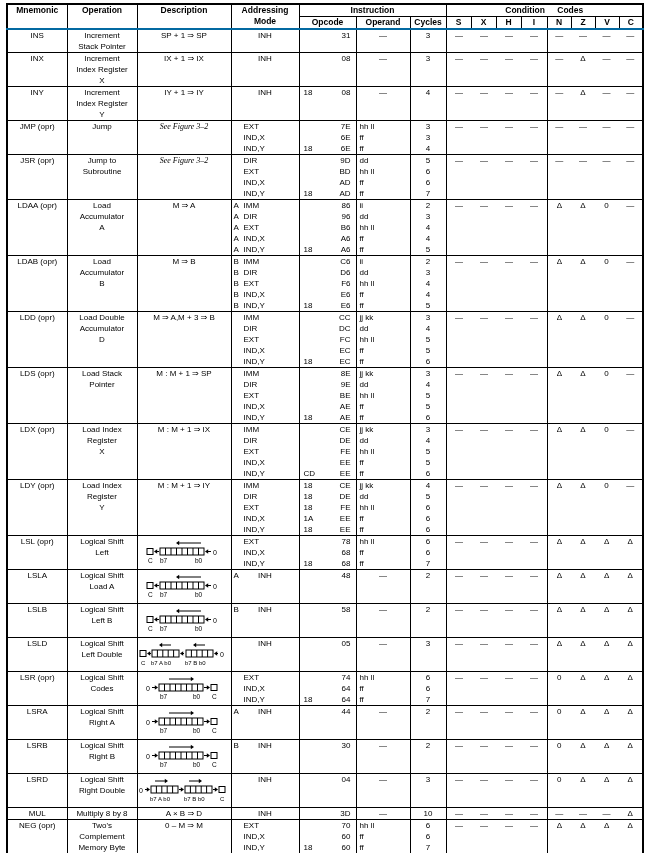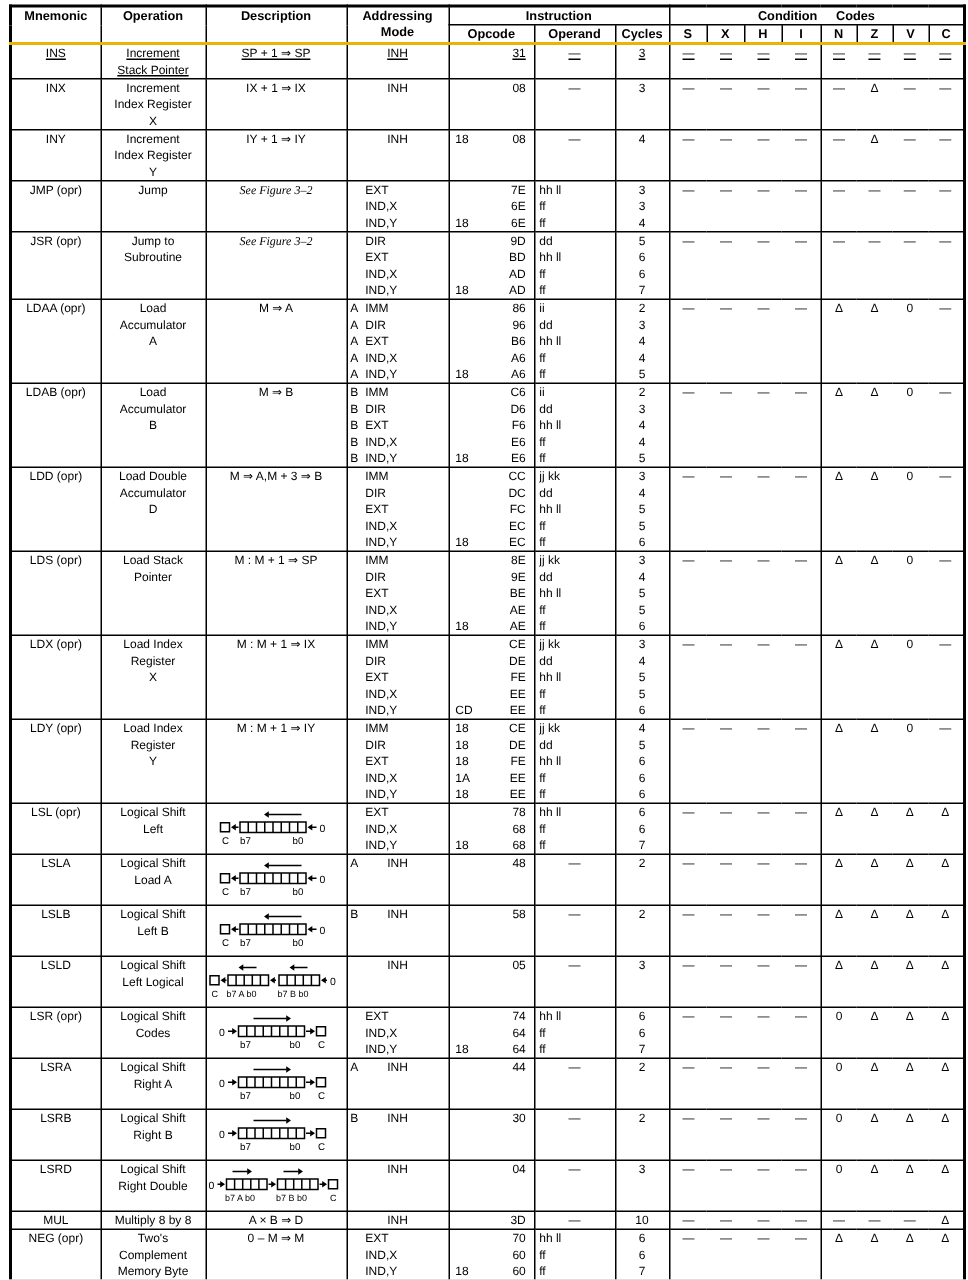--- a/index.html
+++ b/index.html
@@ -3,21 +3,21 @@
 <meta charset="utf-8">
 <style>
   html,body{margin:0;padding:0;background:#ffffff;color:#000;
     font-family:"Liberation Sans",sans-serif;}
   #page{width:645px;height:853px;overflow:hidden;background:#fff;}
   table{border-collapse:collapse;table-layout:fixed;width:637px;
     margin:3px 0 0 6px;border:2px solid #000;}
   th,td{border:1px solid #000;padding:0;vertical-align:top;overflow:hidden;}
   thead th{font-size:8.5px;font-weight:bold;line-height:11px;height:11px;
     text-align:center;vertical-align:top;white-space:nowrap;}
-  thead{border-bottom:2px solid #eab308;}
+  thead{border-bottom:2px solid #0369a1;}
   th.ccw{word-spacing:10px;}
   .ln{height:11px;line-height:11px;font-size:8px;white-space:nowrap;}
   .ctr{text-align:center;}
   .it{font-style:italic;font-family:"Liberation Serif",serif;}
   .mode-ln{position:relative;height:11px;line-height:11px;}
   .reg{position:absolute;left:2px;top:0;font-size:8px;}
   .mode{display:block;font-size:8px;}
   .mode.left{padding-left:12px;text-align:left;}
   .mode.ctr{text-align:center;}
   .opline{display:flex;}
@@ -70,21 +70,21 @@
         <th>X</th>
         <th>H</th>
         <th>I</th>
         <th>N</th>
         <th>Z</th>
         <th>V</th>
         <th>C</th>
       </tr>
     </thead>
     <tbody>
-        <tr style="height: 23px; text-decoration: underline;">
+        <tr style="height: 23px;">
           <td>
             <div class="ln ctr">INS</div>
           </td>
           <td>
             <div class="ln ctr">Increment</div>
             <div class="ln ctr">Stack Pointer</div>
           </td>
           <td>
             <div class="ln ctr">SP + 1 ⇒ SP</div>
           </td>
@@ -1096,21 +1096,21 @@
               <span class="ccs">Δ</span>
             </div>
           </td>
         </tr>
         <tr style="height: 34px;">
           <td>
             <div class="ln ctr">LSLD</div>
           </td>
           <td>
             <div class="ln ctr">Logical Shift</div>
-            <div class="ln ctr">Left Logical</div>
+            <div class="ln ctr">Left Double</div>
           </td>
           <td>
             <svg width="90" height="24" viewBox="0 0 90 24">
               <line x1="22" y1="3" x2="32" y2="3" stroke="#000" stroke-width="1"></line>
               <polygon points="20,3 23.2,0.7999999999999998 23.2,5.2" fill="#000"></polygon>
               <line x1="56" y1="3" x2="66" y2="3" stroke="#000" stroke-width="1"></line>
               <polygon points="54,3 57.2,0.7999999999999998 57.2,5.2" fill="#000"></polygon>
               <rect x="1" y="8.5" width="6" height="6" fill="none" stroke="#000" stroke-width="1"></rect>
               <line x1="9" y1="11.5" x2="12" y2="11.5" stroke="#000" stroke-width="1"></line>
               <polygon points="8,11.5 11.2,9.3 11.2,13.7" fill="#000"></polygon>

